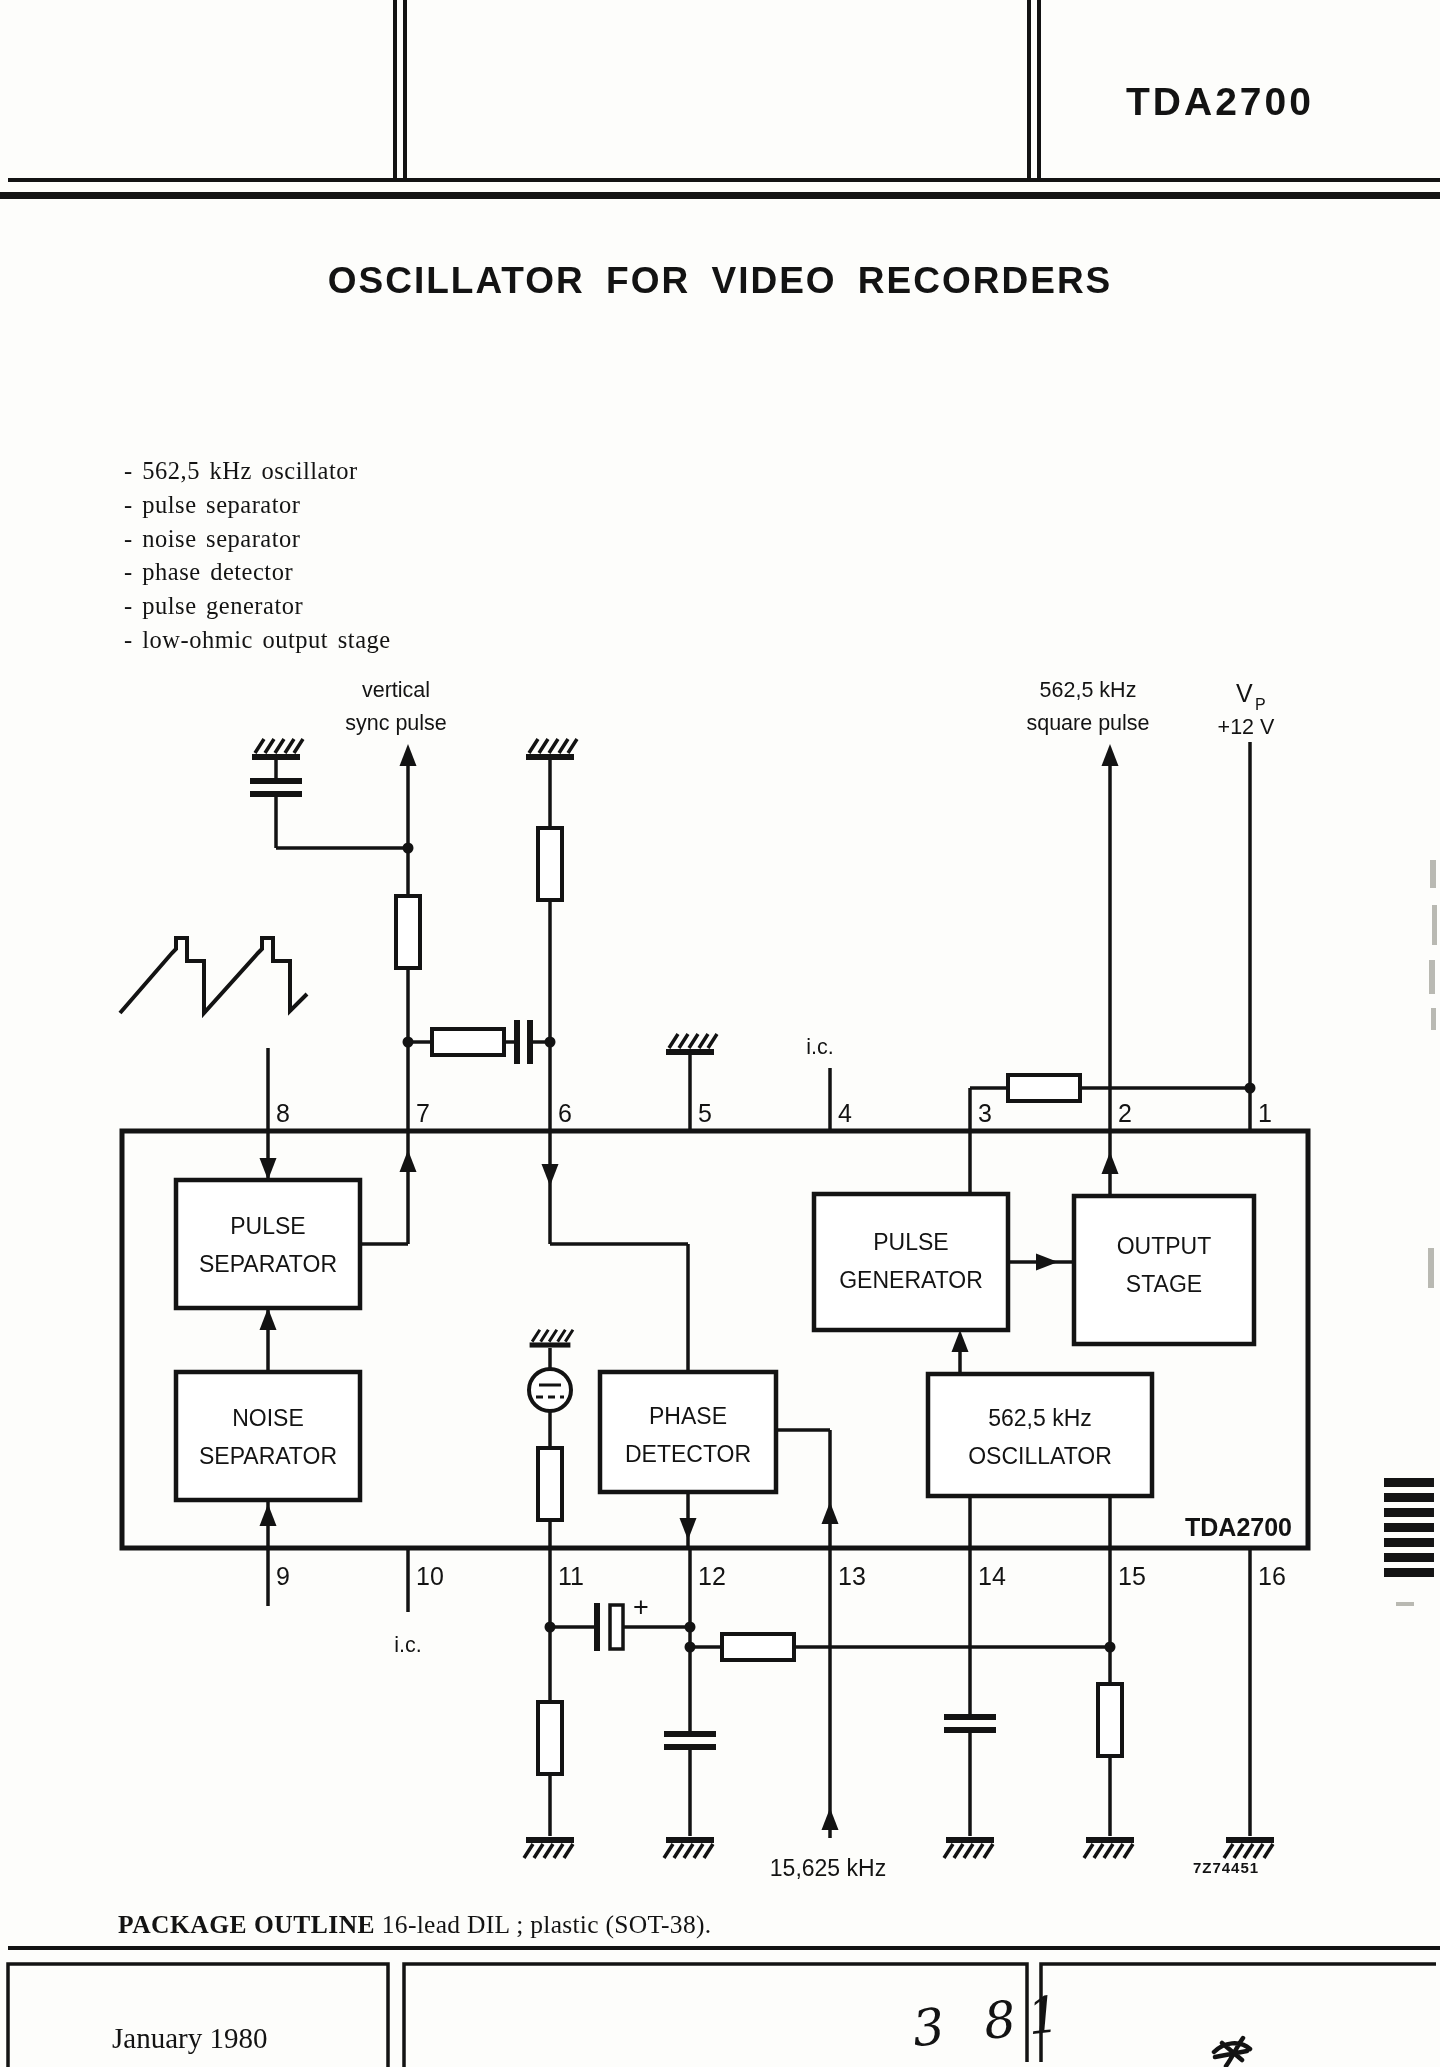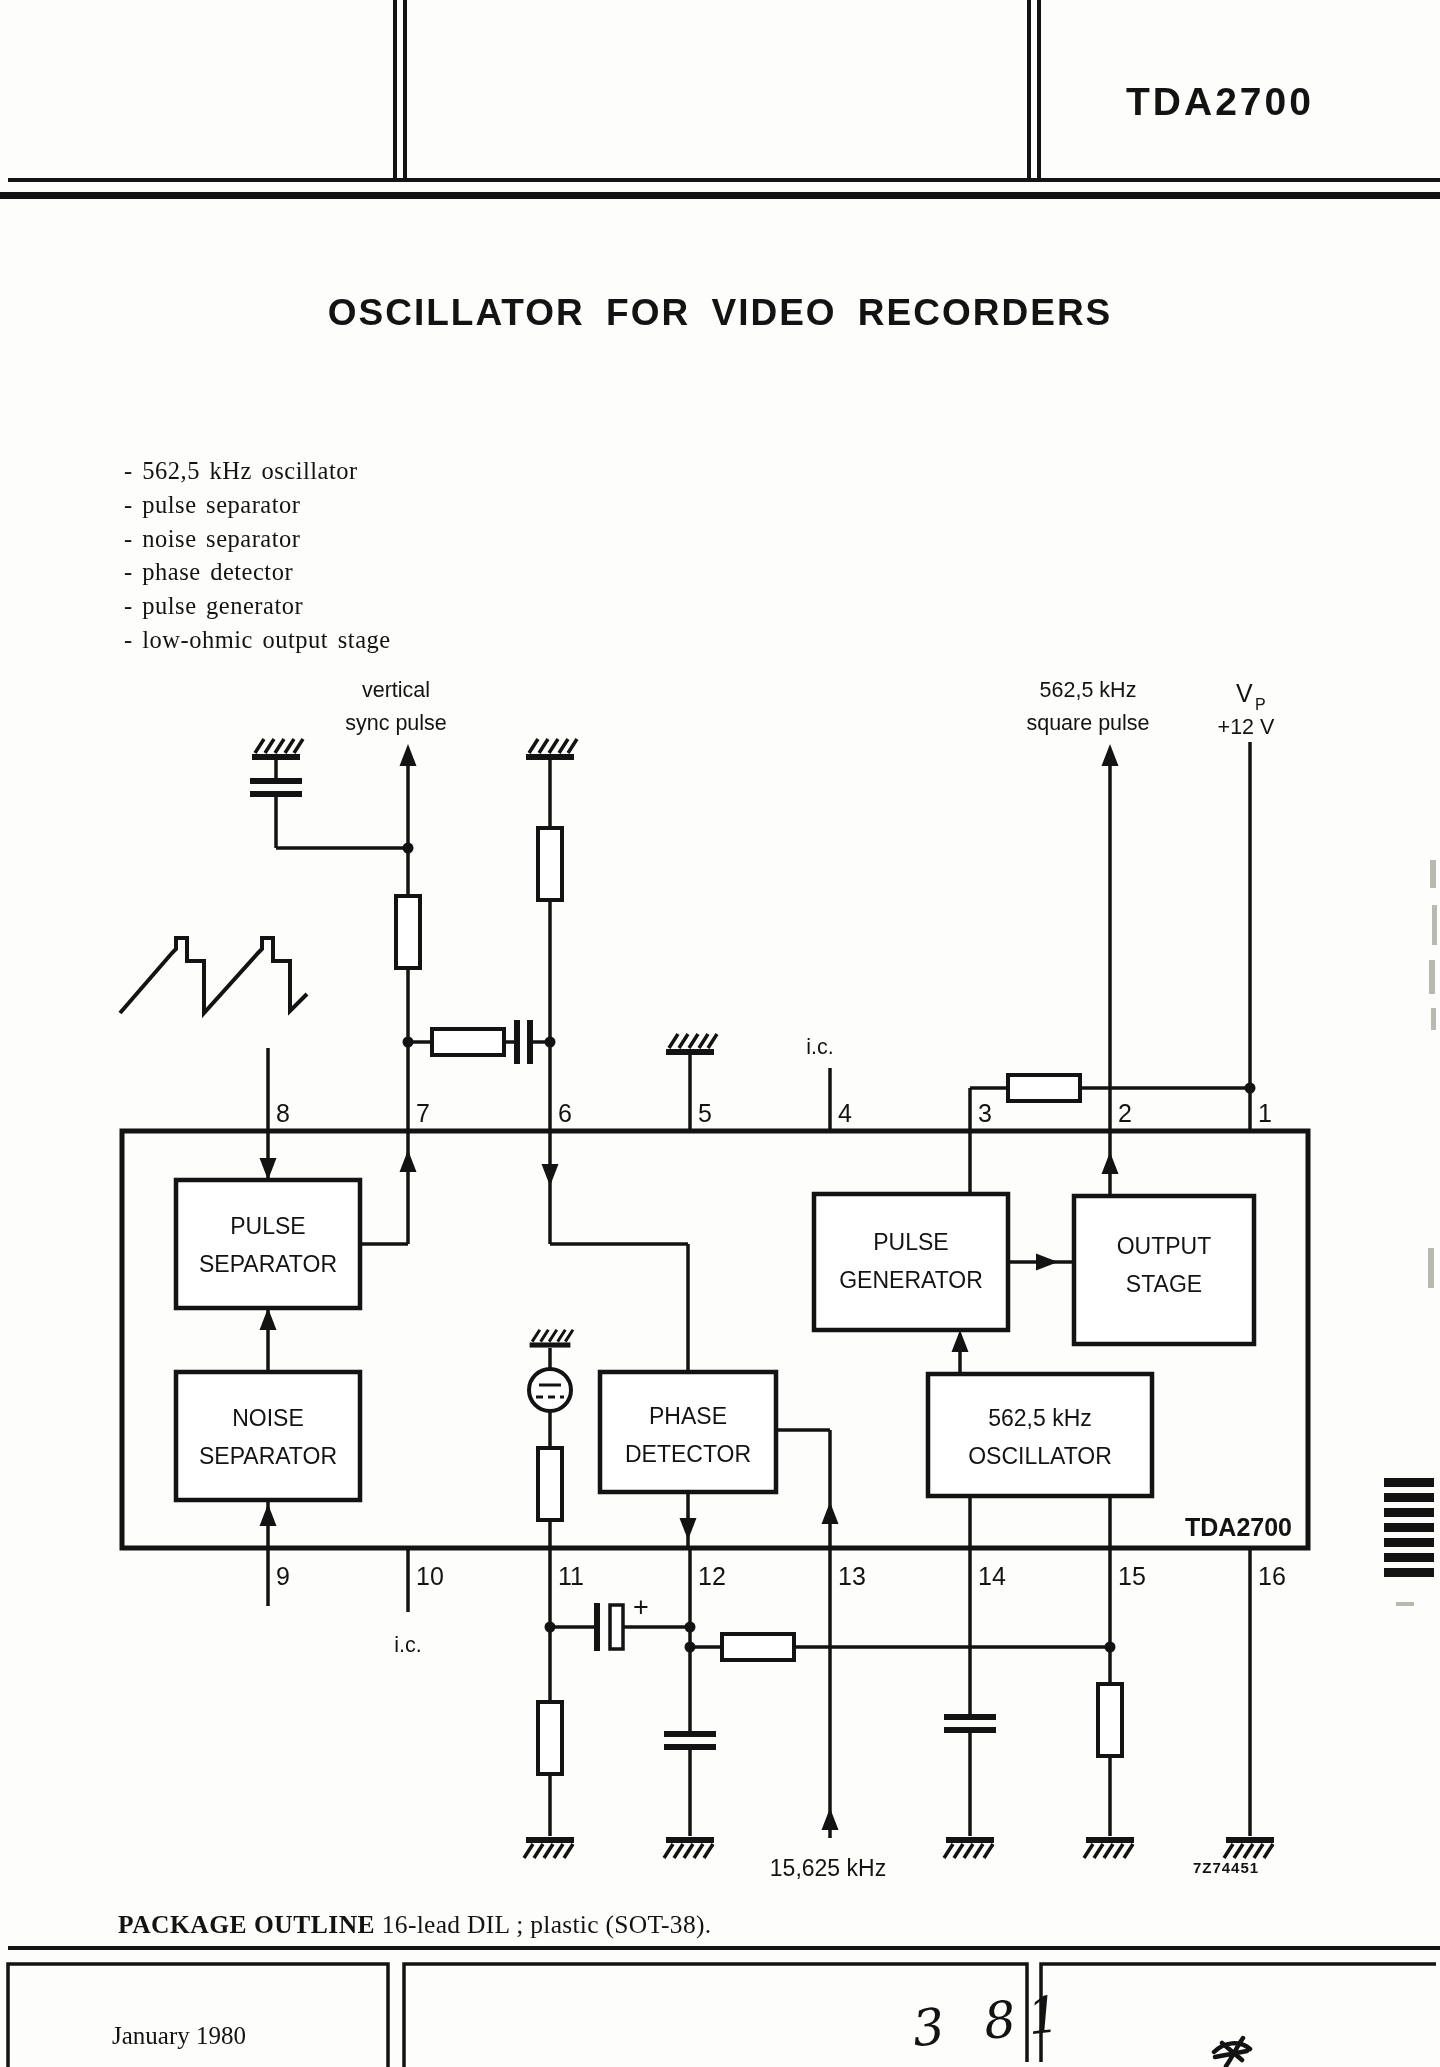--- a/index.html
+++ b/index.html
@@ -2,26 +2,26 @@
 <html><head>
 <meta charset="utf-8">
 <style>
   html,body{margin:0;padding:0;background:#e8e8e6;}
   #page{position:relative;width:1440px;height:2067px;background:#fdfdfb;overflow:hidden;
         font-family:"Liberation Serif",serif;color:#131313;}
   .abs{position:absolute;}
   #product{left:1126px;top:80px;font-family:"Liberation Sans",sans-serif;font-weight:bold;
            font-size:39px;letter-spacing:3px;}
   #title{left:0;right:0;top:260px;text-align:center;font-family:"Liberation Sans",sans-serif;
-         font-weight:bold;font-size:37px;letter-spacing:2px;word-spacing:9px;margin-top:32px;}
+         font-weight:bold;font-size:37px;letter-spacing:2px;word-spacing:9px;}
   #intro{left:118px;top:376px;font-size:24.5px;line-height:34px;letter-spacing:.5px;word-spacing:5px;}
   #features{left:124px;top:454px;font-size:24.5px;line-height:33.8px;letter-spacing:.5px;word-spacing:3px;}
   #package{left:118px;top:1910px;font-size:25.5px;letter-spacing:.3px;}
   #package b{letter-spacing:.5px;}
-  #date{left:112px;top:2022px;font-size:25px;}
+  #date{left:112px;top:2022px;font-size:29px;}
   svg{position:absolute;left:0;top:0;}
   svg text{font-family:"Liberation Sans",sans-serif;fill:#131313;}
   .w{stroke:#131313;stroke-width:3.5;fill:none;}
   .w2{stroke:#131313;stroke-width:4;fill:none;}
   .blk{fill:#fff;stroke:#131313;stroke-width:4.5;}
   .res{fill:#fff;stroke:#131313;stroke-width:4;}
   .cmp{fill:#131313;stroke:none;}
   .lbl{font-size:21.5px;}
   .pin{font-size:25px;}
   .bt{font-size:23px;}

